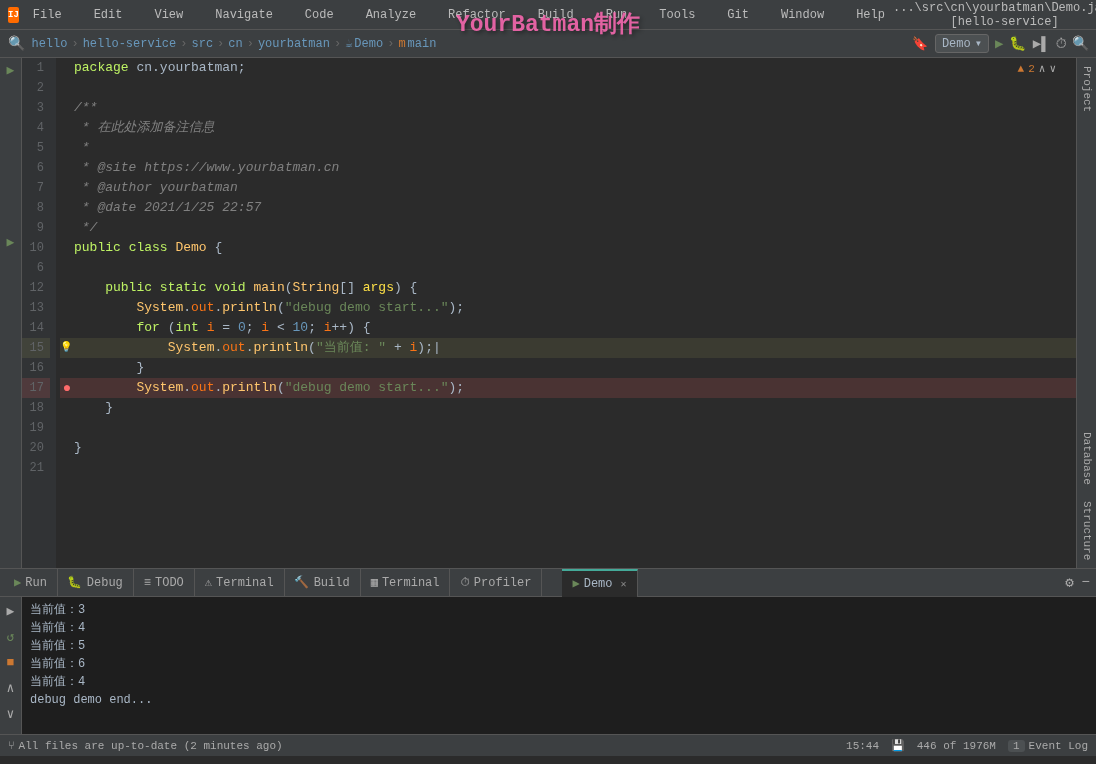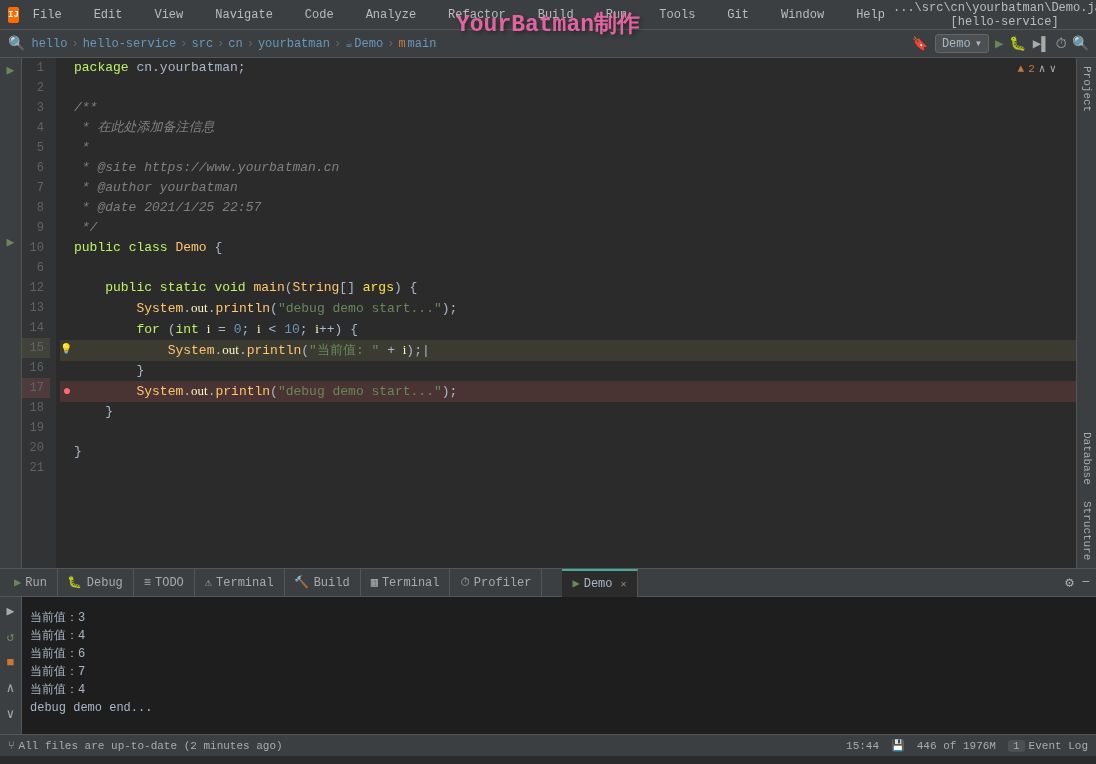--- a/index.html
+++ b/index.html
@@ -65,21 +65,21 @@
     .line-icon.bulb { color: #e8c46a; }
     .line-icon.breakpoint { color: #ff6b6b; font-size: 12px; }
 
     
     .kw { color: #bef264; }
     .cls { color: #ffc66d; }
     .fn { color: #ffc66d; }
     .str { color: #6a8759; }
     .cmt { color: #808080; font-style: italic; }
     .num { color: #6897bb; }
-    .var { color: #fef9c3; font-family: Liberation Serif, serif; }
+    .var { color: #f97316; }
     .pkg { color: #a9b7c6; }
     .param { color: #fde047; }
     .cursor-line::after { content: '|'; color: #a9b7c6; animation: blink 1s step-end infinite; }
     @keyframes blink { 50% { opacity: 0; } }
 
     
     #right-sidebar {
       width: 20px; background: #3c3f41; border-left: 1px solid #555;
       display: flex; flex-direction: column;
     }
@@ -95,21 +95,21 @@
       border-bottom: 1px solid #555; padding: 0 4px;
     }
     #bottom-tabs .tab { display: flex; align-items: center; padding: 0 10px; height: 28px; cursor: pointer; color: #aaa; font-size: 12px; border-right: 1px solid #555; gap: 4px; }
     #bottom-tabs .tab.active { background: #2b2b2b; color: #a9b7c6; border-top: 2px solid #4a9; }
     #bottom-tabs .tab .tab-close { color: #888; font-size: 10px; margin-left: 4px; }
     #bottom-tabs .tab-icons { margin-left: auto; display: flex; gap: 4px; }
     #bottom-tabs .tab-icon { color: #aaa; cursor: pointer; font-size: 14px; padding: 2px; }
 
     
     #console-output {
-      flex: 1; background: #1e1e1e; color: #a9b7c6; padding: 12px 8px;
+      flex: 1; background: #1e1e1e; color: #a9b7c6; padding: 4px 8px;
       overflow-y: auto; font-size: 12px; line-height: 18px;
     }
     .console-line { white-space: pre; }
     .console-normal { color: #a9b7c6; }
 
     
     #run-side-panel {
       width: 22px; background: #3c3f41; border-right: 1px solid #555;
       display: flex; flex-direction: column; align-items: center; padding: 4px 0; gap: 6px;
     }
@@ -393,22 +393,22 @@
       <span class="rs-icon" style="color:#cc7832;">■</span>
       <span class="rs-icon">∧</span>
       <span class="rs-icon">∨</span>
       <span class="rs-icon">☰</span>
 
     </div>
 
     <div id="console-output">
       <div class="console-line console-normal">当前值：3</div>
       <div class="console-line console-normal">当前值：4</div>
+      <div class="console-line console-normal">当前值：5</div>
       <div class="console-line console-normal">当前值：6</div>
-      <div class="console-line console-normal">当前值：7</div>
       <div class="console-line console-normal">当前值：4</div>
       <div class="console-line console-normal">debug demo end...</div>
 
     </div>
   </div>
 </div>
 
 <div id="statusbar">
   <div class="status-left">
     <span>⑂</span>

